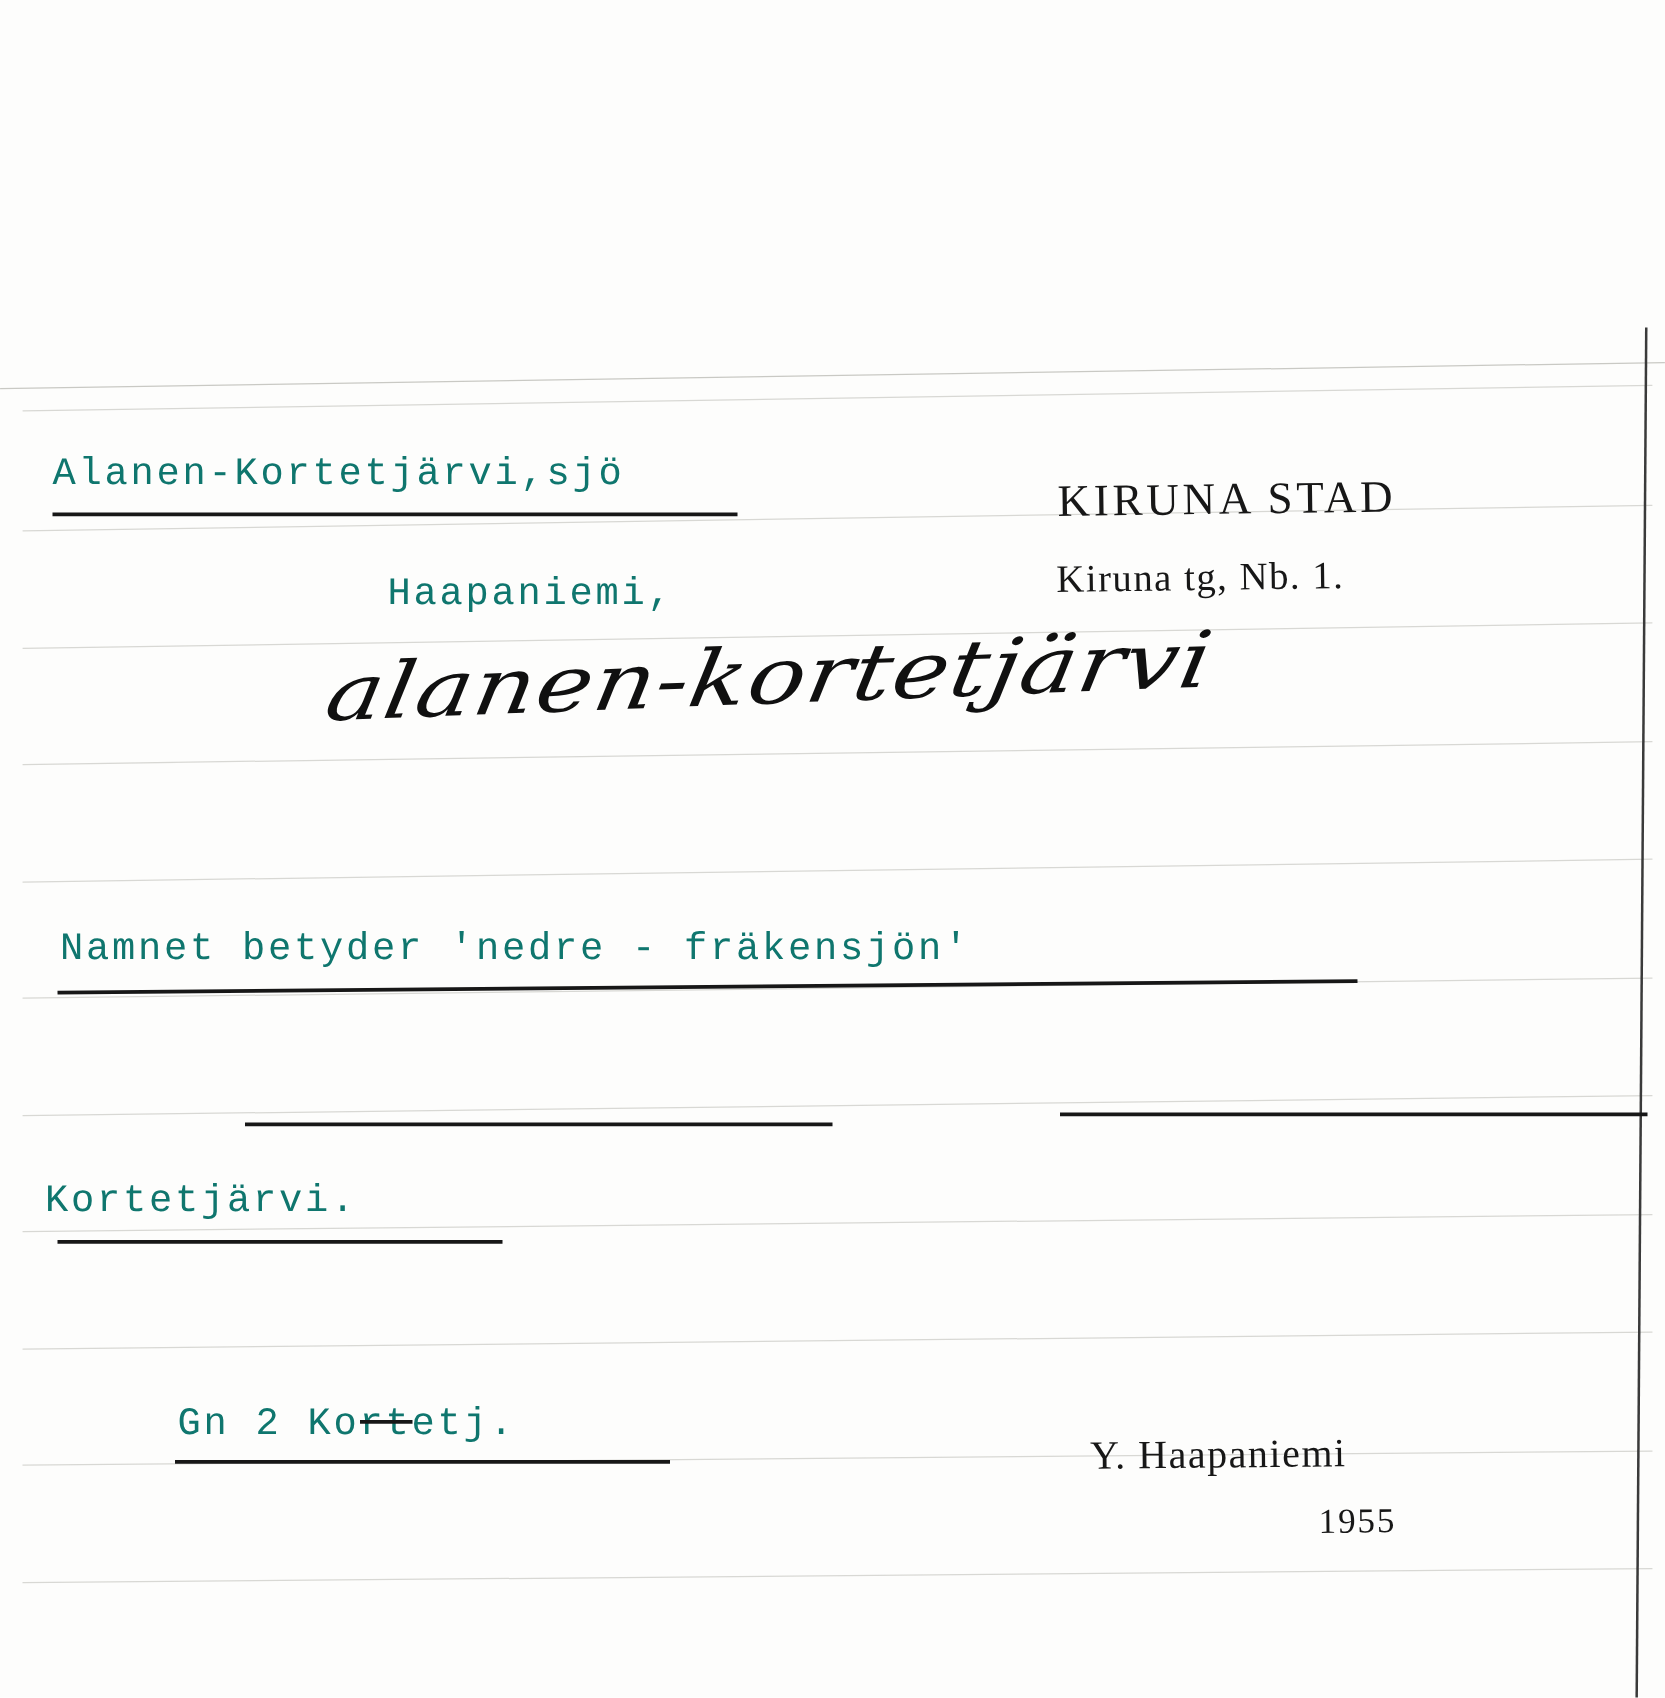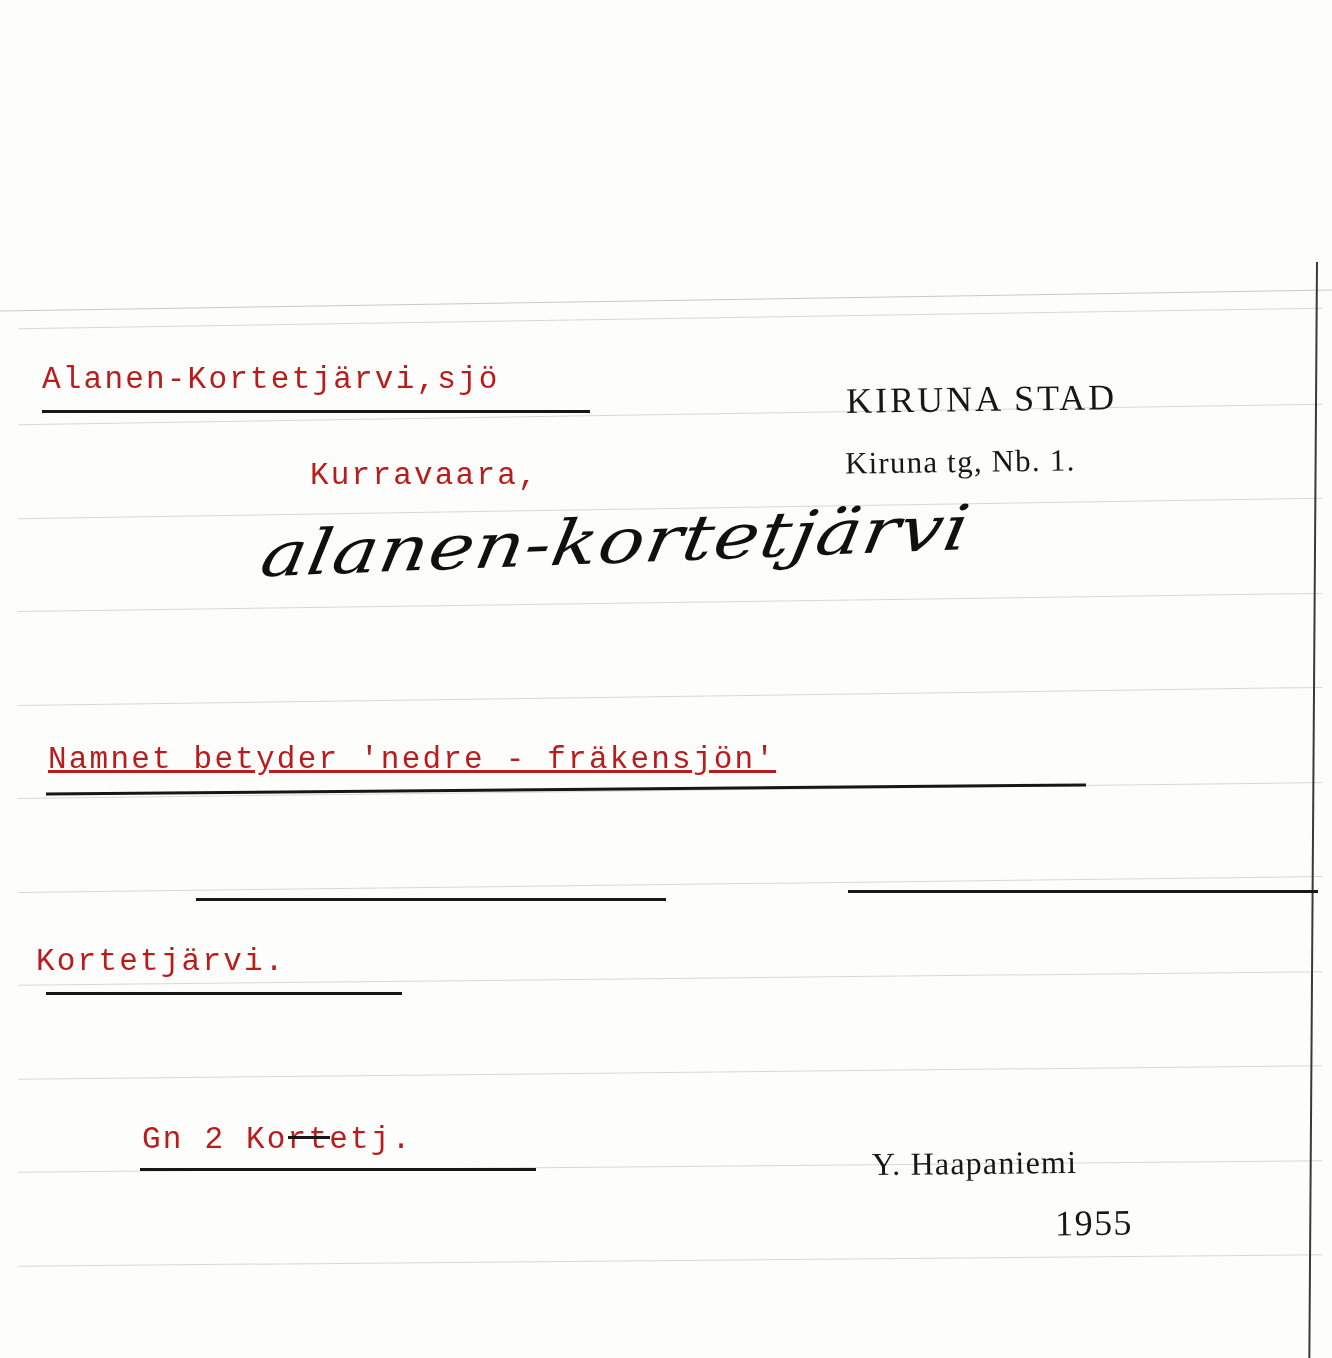--- a/index.html
+++ b/index.html
@@ -55,21 +55,21 @@
     border-top: 1px solid #c9c9c4;
     transform: rotate(-0.9deg);
   }
 
   
   .typed {
     position: absolute;
     font-family: "Liberation Mono", monospace;
     font-size: 31px;
     letter-spacing: 2.2px;
-    color: #b91c1c;
+    color: #0f766e;
     white-space: nowrap;
   }
 
   
   .printed {
     position: absolute;
     font-family: "Liberation Serif", serif;
     color: #171717;
     white-space: nowrap;
   }
@@ -92,21 +92,21 @@
   #sign-name {
     left: 872px;
     top: 1145px;
     font-size: 32px;
     letter-spacing: 1.2px;
     transform: rotate(-0.6deg);
   }
   #sign-year {
     left: 1055px;
     top: 1202px;
-    font-size: 36px;
+    font-size: 28px;
     letter-spacing: 1.5px;
     transform: rotate(-0.6deg);
   }
 
   
   #handwritten {
     position: absolute;
     left: 262px;
     top: 510px;
     font-family: "DejaVu Serif", serif;
@@ -115,21 +115,21 @@
     letter-spacing: 1px;
     color: #101010;
     white-space: nowrap;
     transform: rotate(-2.2deg) skewX(-12deg) scaleY(0.82);
     transform-origin: left center;
   }
 
   
   #line-headword { left: 42px;  top: 362px; }
   #line-place    { left: 310px; top: 458px; }
-  #line-mean     { left: 48px;  top: 742px; text-decoration: underline; }
+  #line-mean     { left: 48px;  top: 742px; }
   #line-jfr      { left: 48px;  top: 832px; }
   #line-kortet   { left: 36px;  top: 944px; }
   #line-gn       { left: 142px; top: 1122px; }
 
   
   .hand-underline {
     position: absolute;
     height: 0;
     border-top: 3px solid #171717;
   }
@@ -165,21 +165,21 @@
   <div class="rule" style="top:1072px; transform:rotate(-0.6deg);"></div>
   <div class="rule" style="top:1166px; transform:rotate(-0.5deg);"></div>
   <div class="rule" style="top:1260px; transform:rotate(-0.5deg);"></div>
 
   <div id="card-edge-top"></div>
   <div id="card-edge-right"></div>
 
   <div class="typed" id="line-headword">Alanen-Kortetjärvi,sjö</div>
   <div class="hand-underline" id="ul-1"></div>
 
-  <div class="typed" id="line-place">Kurravaara,</div>
+  <div class="typed" id="line-place">Haapaniemi,</div>
 
   <div class="printed" id="stamp-city">KIRUNA STAD</div>
   <div class="printed" id="stamp-addr">Kiruna tg, Nb. 1.</div>
 
   <div id="handwritten">alanen-kortetjärvi</div>
 
   <div class="typed" id="line-mean">Namnet betyder 'nedre - fräkensjön'</div>
   <div class="hand-underline" id="ul-2"></div>
 
   <div class="hand-underline" id="ul-3"></div>

